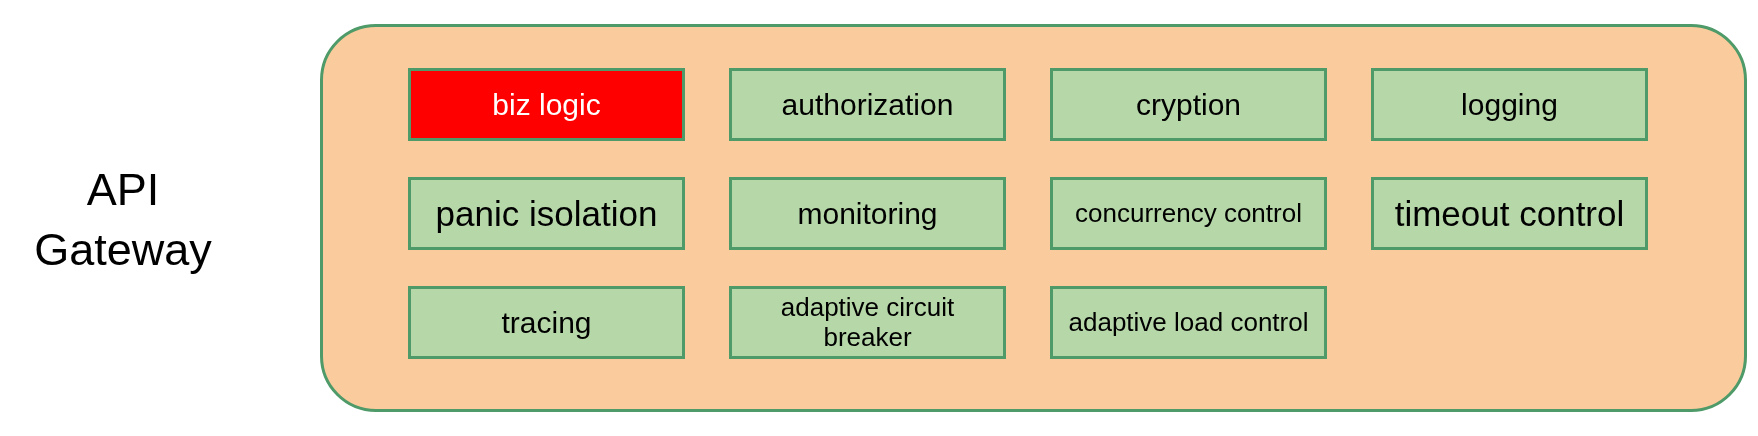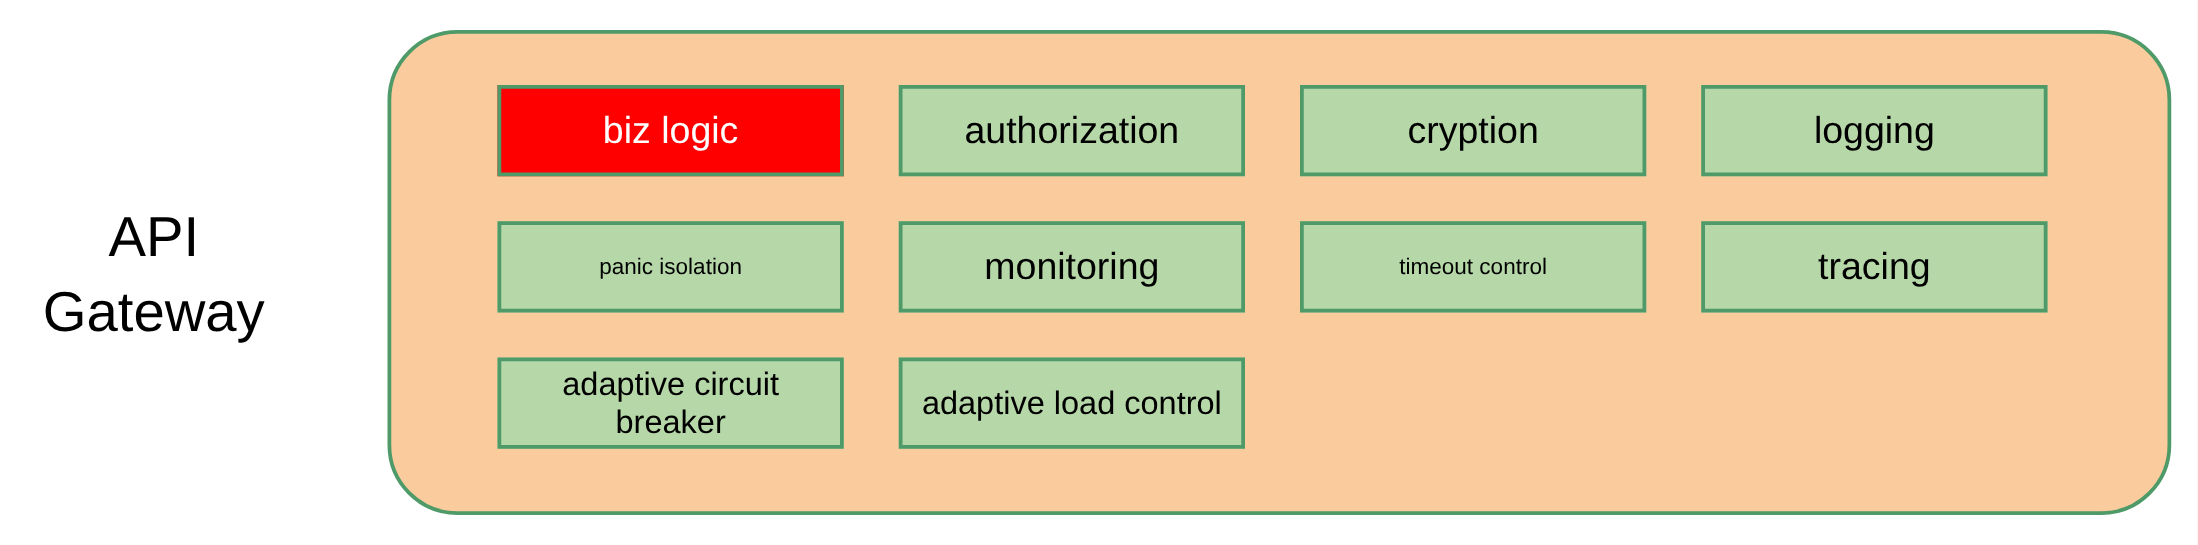--- a/index.html
+++ b/index.html
@@ -21,21 +21,21 @@
     top: 160px;
     width: 246px;
     text-align: center;
     font-size: 45px;
     line-height: 1.33;
     color: var(--text, #000000);
     white-space: pre-line;
   }
   .gw-container {
     position: absolute;
-    left: 310px;
+    left: 320px;
     top: 24px;
     width: 1427px;
     height: 388px;
     box-sizing: border-box;
     background: var(--container-fill, #FACB9C);
     border: 3px solid var(--container-border, #4E9A68);
     border-radius: 56px;
     display: grid;
     grid-template-columns: repeat(4, 277px);
     grid-auto-rows: 73px;
@@ -53,21 +53,21 @@
     justify-content: center;
     text-align: center;
     font-size: 30px;
     line-height: 1.12;
     padding: 2px 14px;
   }
   .box.highlight {
     background: var(--highlight-fill, #FF0000);
     color: var(--highlight-text, #FFFFFF);
   }
-  .box.small { font-size: 18px; }
+  .box.small { font-size: 35px; }
   .box.twoline { font-size: 26px; }
 </style>
 </head>
 <body>
 
 <div class="stage">
 
   <div class="gw-label">API
 Gateway</div>
 
@@ -85,20 +85,23 @@
     <div class="box">
       <span>logging</span>
     </div>
 
     <div class="box small">
       <span>panic isolation</span>
     </div>
     <div class="box">
       <span>monitoring</span>
     </div>
+    <div class="box twoline">
+      <span>concurrency control</span>
+    </div>
 
     <div class="box small">
       <span>timeout control</span>
     </div>
     <div class="box">
       <span>tracing</span>
     </div>
     <div class="box twoline">
       <span>adaptive circuit breaker</span>
     </div>

